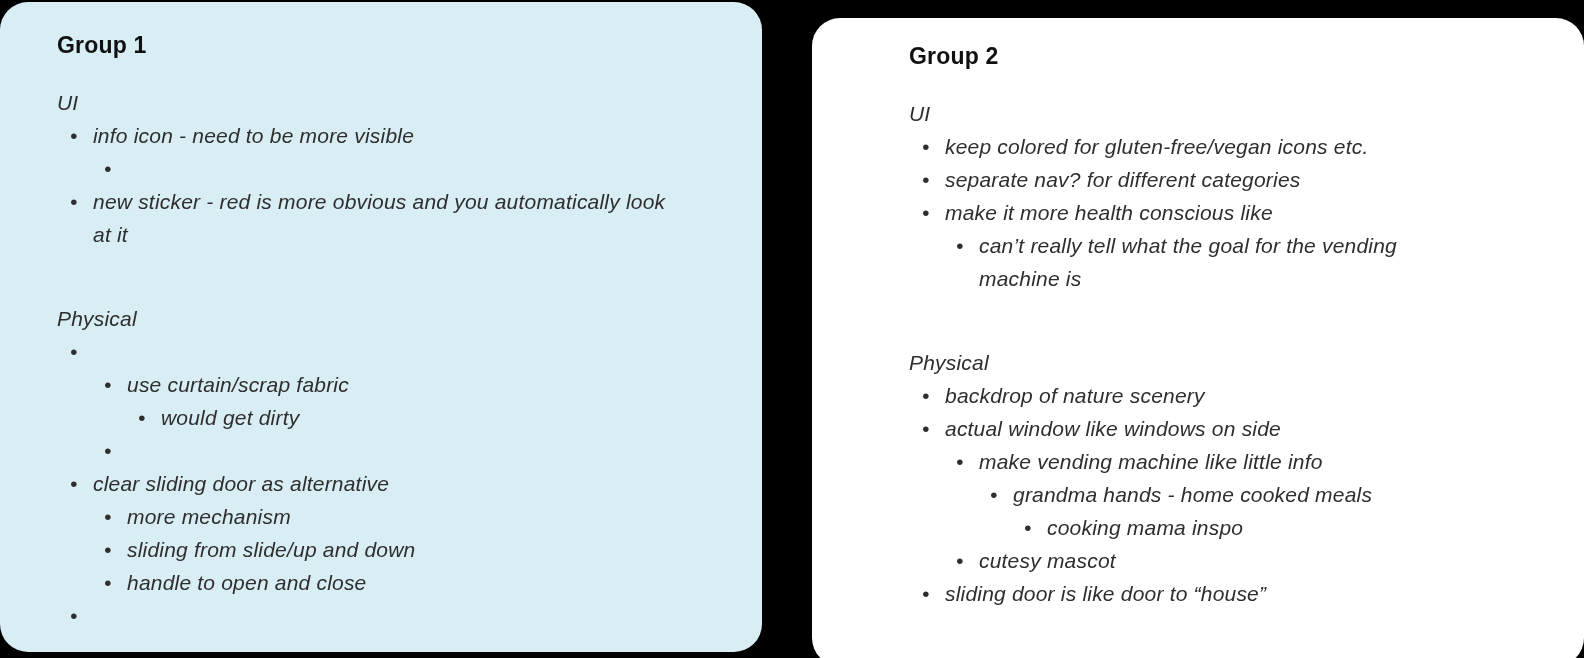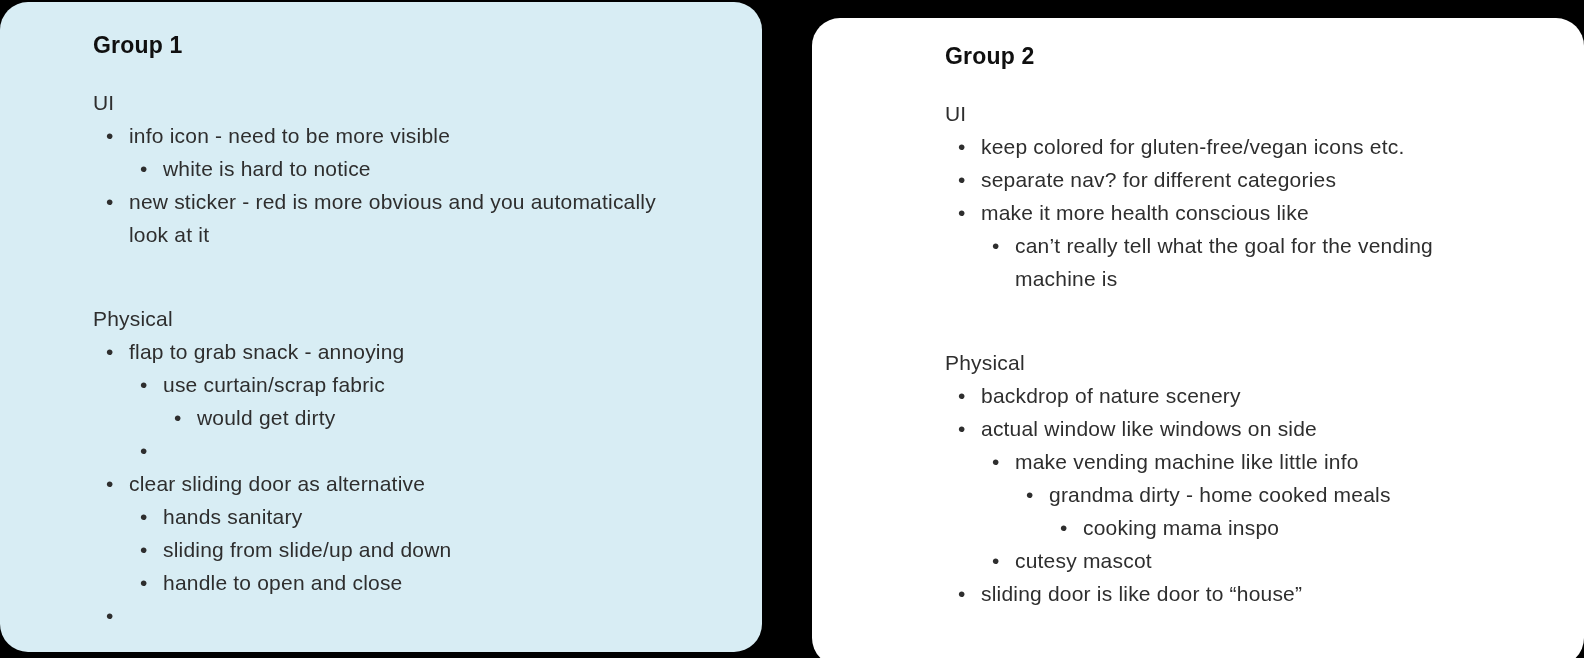--- a/index.html
+++ b/index.html
@@ -38,33 +38,32 @@
     padding-left: 40px;
   }
   .card-content {
     box-sizing: border-box;
     height: 100%;
     padding: 27px 73px 0 57px;
     font-size: 21px;
     line-height: 33px;
     color: #2e2e2e;
     letter-spacing: 0.2px;
-    margin-left: 36px;
   }
   .group2 .card-content {
     padding: 22px 145px 0 57px;
   }
   .card-title {
     font-size: 23px;
     line-height: 33px;
     font-weight: 700;
     color: #101010;
     margin: 0 0 24px 0;
   }
-  .section { margin: 0; }
+  .section { margin: 0; font-style: italic; }
   .section + .section { margin-top: 51px; }
   .section-label { line-height: 33px; }
   .item {
     display: flex;
     align-items: flex-start;
   }
   .item .bullet {
     flex: 0 0 36px;
     width: 36px;
     box-sizing: border-box;
@@ -90,52 +89,50 @@
       <div class="card-title">Group 1</div>
 
       <div class="section">
         <div class="section-label">UI</div>
         <div class="item lv1">
           <span class="bullet">•</span>
           <span class="item-text">info icon - need to be more visible</span>
         </div>
         <div class="item lv2">
           <span class="bullet">•</span>
-          <span class="item-text">white is hard to notice</span>
         </div>
         <div class="item lv1">
           <span class="bullet">•</span>
           <span class="item-text">new sticker - red is more obvious and you automatically look at it</span>
         </div>
       </div>
 
       <div class="section">
         <div class="section-label">Physical</div>
         <div class="item lv1">
           <span class="bullet">•</span>
-          <span class="item-text">flap to grab snack - annoying</span>
         </div>
         <div class="item lv2">
           <span class="bullet">•</span>
           <span class="item-text">use curtain/scrap fabric</span>
         </div>
         <div class="item lv3">
           <span class="bullet">•</span>
           <span class="item-text">would get dirty</span>
         </div>
         <div class="item lv2">
           <span class="bullet">•</span>
         </div>
         <div class="item lv1">
           <span class="bullet">•</span>
           <span class="item-text">clear sliding door as alternative</span>
         </div>
         <div class="item lv2">
           <span class="bullet">•</span>
-          <span class="item-text">hands sanitary</span>
+          <span class="item-text">more mechanism</span>
         </div>
         <div class="item lv2">
           <span class="bullet">•</span>
           <span class="item-text">sliding from slide/up and down</span>
         </div>
         <div class="item lv2">
           <span class="bullet">•</span>
           <span class="item-text">handle to open and close</span>
         </div>
         <div class="item lv1">
@@ -178,21 +175,21 @@
         <div class="item lv1">
           <span class="bullet">•</span>
           <span class="item-text">actual window like windows on side</span>
         </div>
         <div class="item lv2">
           <span class="bullet">•</span>
           <span class="item-text">make vending machine like little info</span>
         </div>
         <div class="item lv3">
           <span class="bullet">•</span>
-          <span class="item-text">grandma dirty - home cooked meals</span>
+          <span class="item-text">grandma hands - home cooked meals</span>
         </div>
         <div class="item lv4">
           <span class="bullet">•</span>
           <span class="item-text">cooking mama inspo</span>
         </div>
         <div class="item lv2">
           <span class="bullet">•</span>
           <span class="item-text">cutesy mascot</span>
         </div>
         <div class="item lv1">

